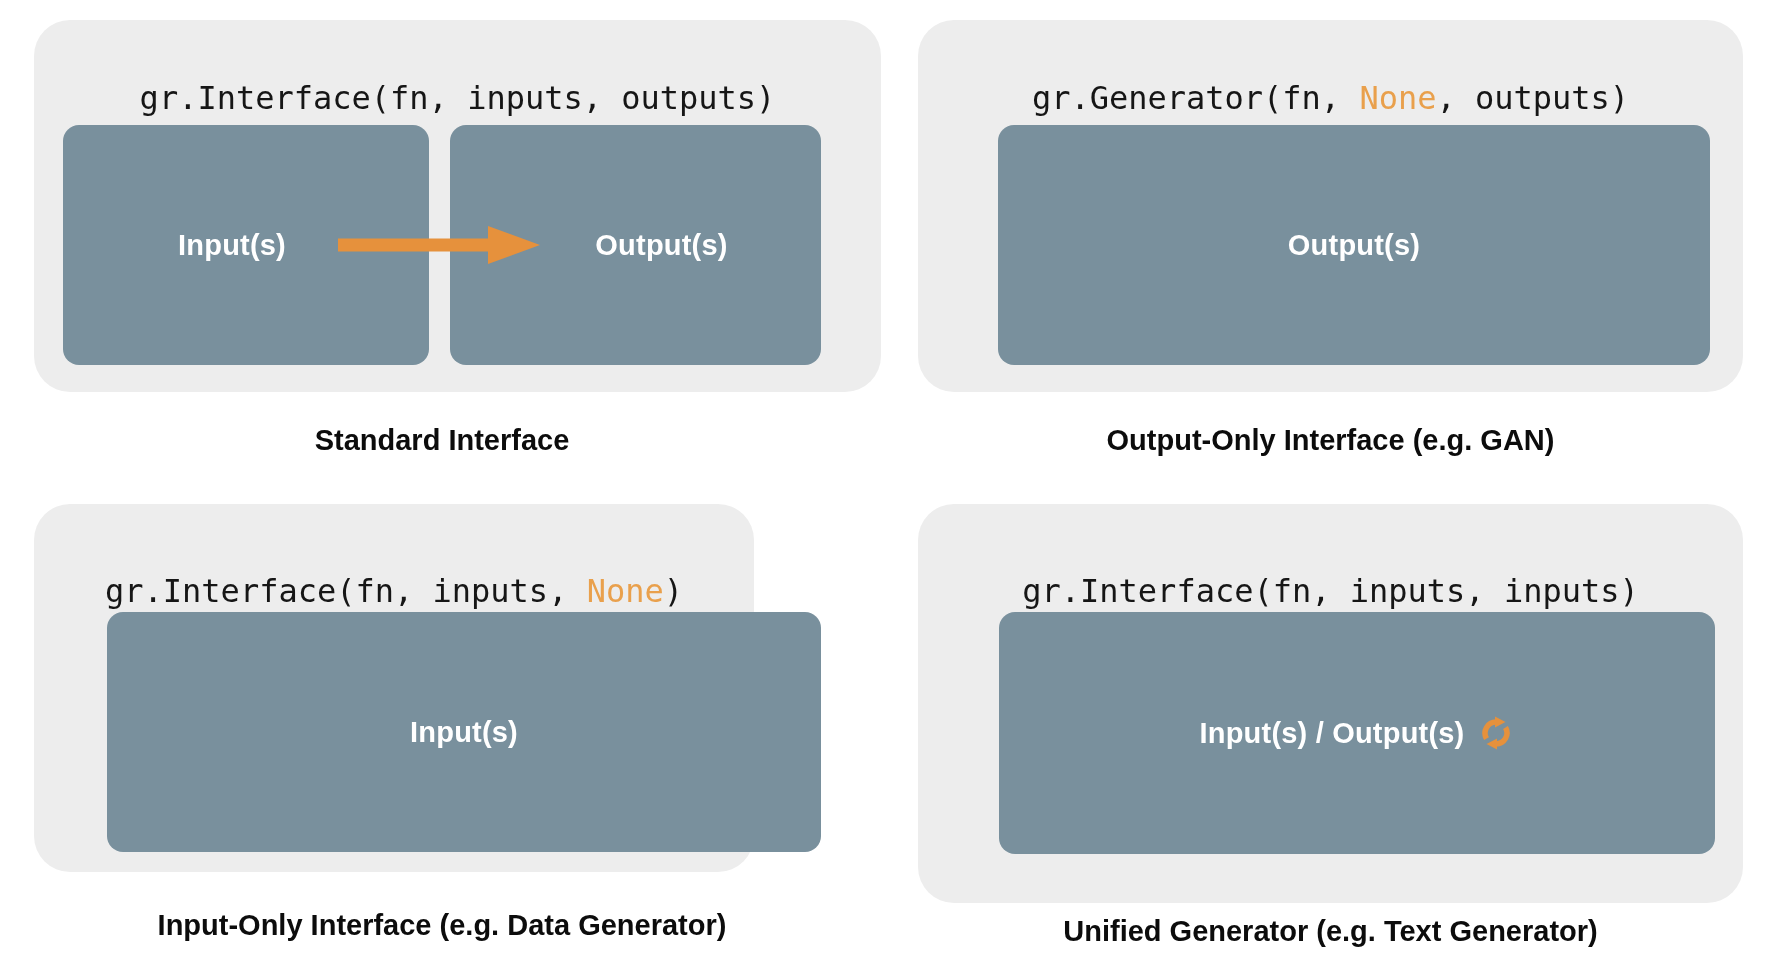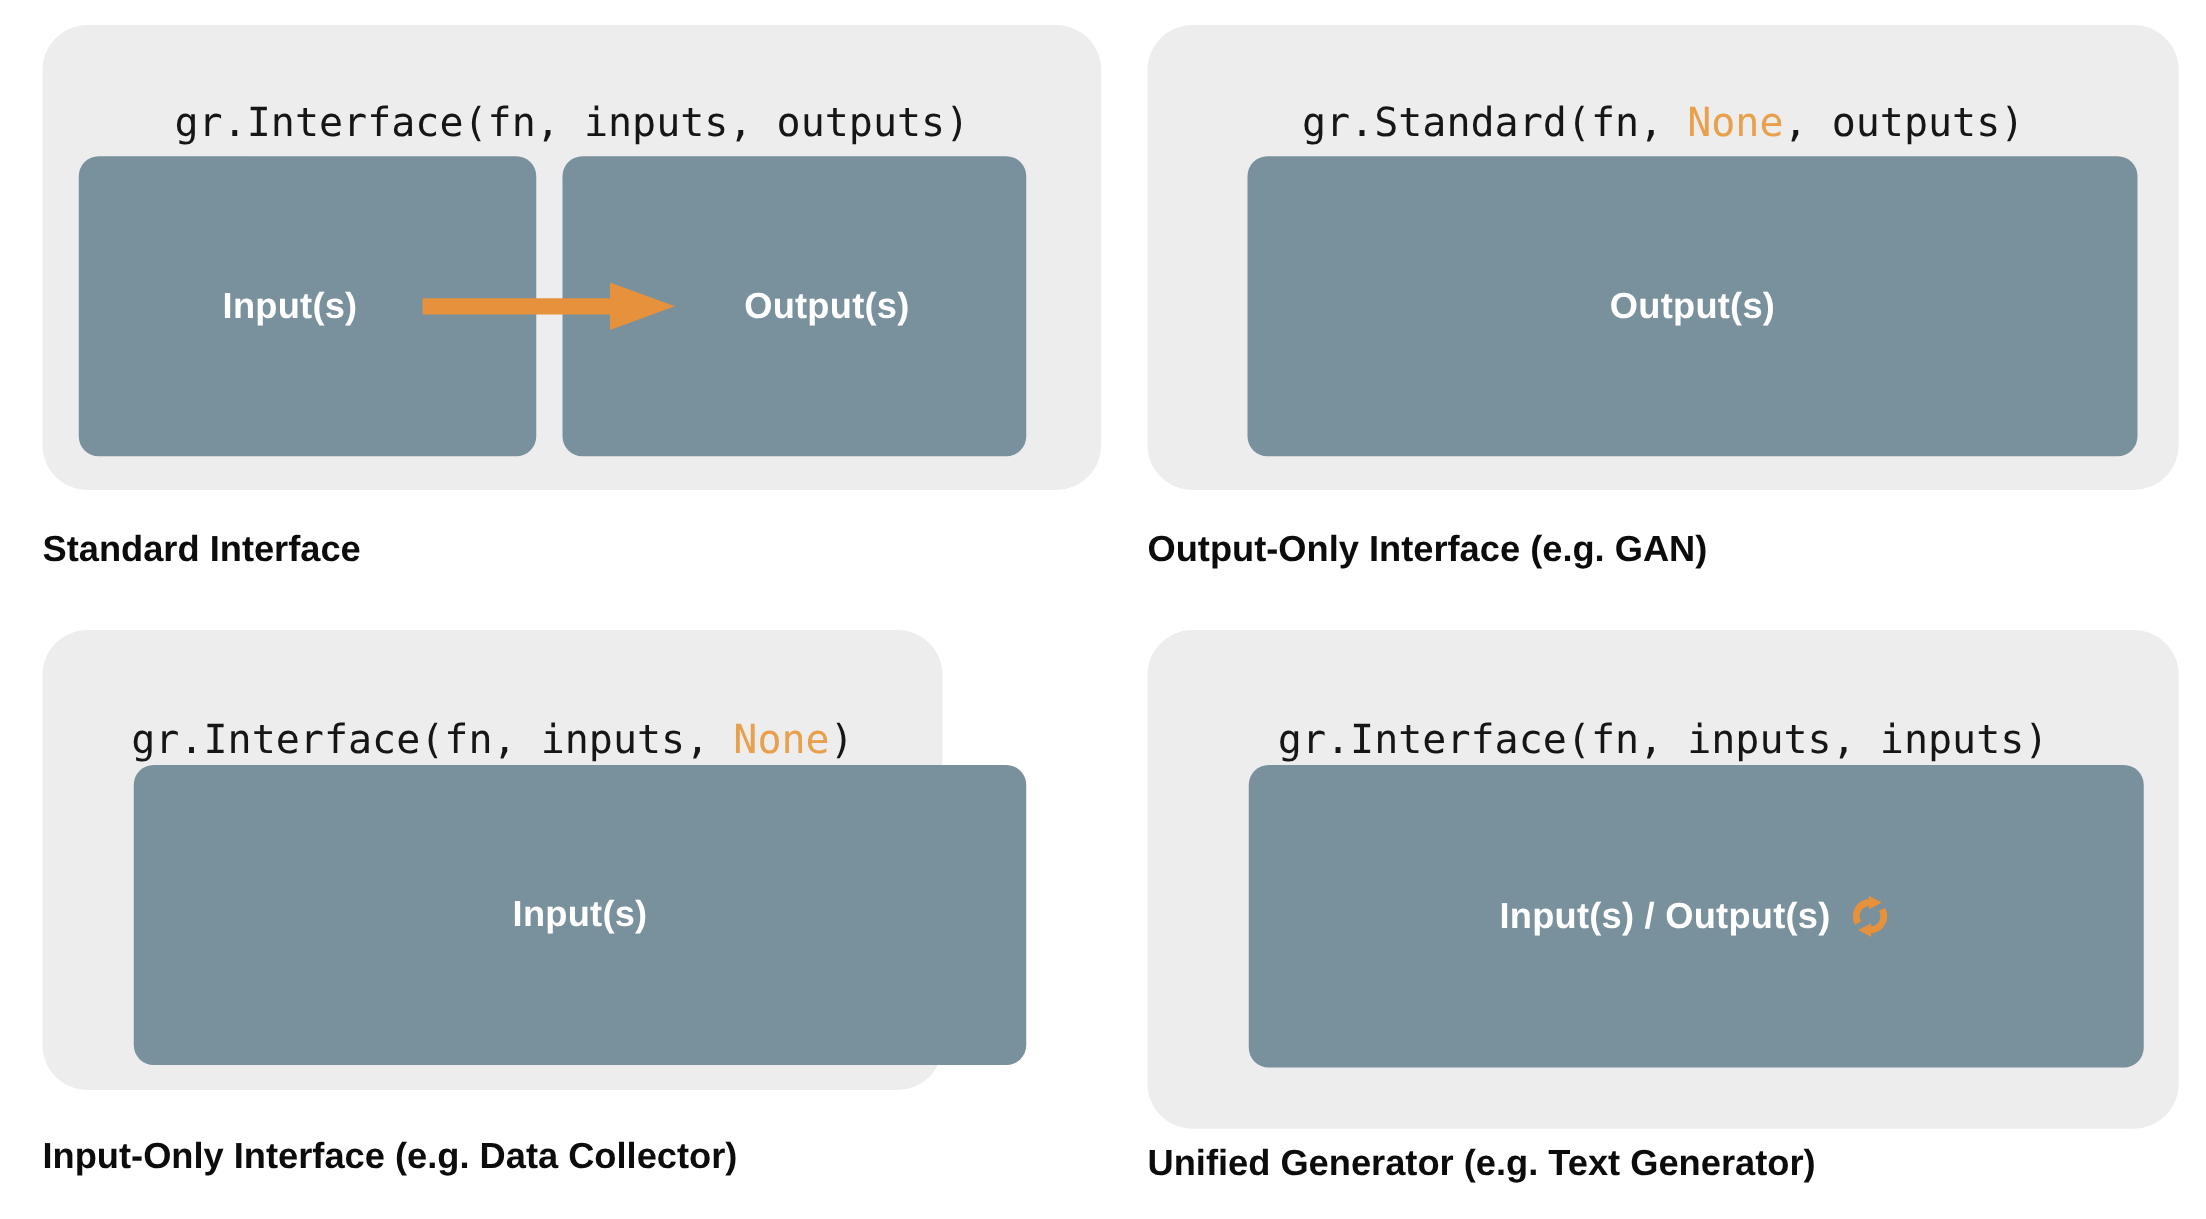--- a/index.html
+++ b/index.html
@@ -38,20 +38,21 @@
   }
   .box-label {
     color: #ffffff;
     font-size: 29px;
     font-weight: 700;
     letter-spacing: 0.2px;
     white-space: nowrap;
   }
   .caption {
     position: absolute;
+    text-align: center;
     font-size: 29px;
     font-weight: 700;
     color: #0c0c0c;
     white-space: nowrap;
   }
   .arrow-svg { position: absolute; }
   .sync-svg { margin-left: 14px; flex: 0 0 auto; }
   .shift-left  { transform: translateX(-14px); }
   .shift-right { transform: translateX(26px); }
 </style>
@@ -72,36 +73,36 @@
     </div>
 
     <svg class="arrow-svg" style="left:302px; top:203px;" width="204" height="44" viewBox="0 0 204 44">
       <line x1="2" y1="22" x2="158" y2="22" stroke="#e6913c" stroke-width="13"></line>
       <polygon points="152,3 204,22 152,41" fill="#e6913c"></polygon>
     </svg>
   </div>
   <div class="caption" style="left:34px; top:424px; width:816px;">Standard Interface</div>
 
   <div class="panel" style="left:918px; top:20px; width:825px; height:372px;">
-    <div class="code" style="top:57px;"><span>gr.Standard(fn, </span><span class="tok-none">None</span><span>, outputs)</span></div>
+    <div class="code" style="top:57px;"><span>gr.Generator(fn, </span><span class="tok-none">None</span><span>, outputs)</span></div>
 
     <div class="box" style="left:80px; top:105px; width:712px; height:240px;">
       <span class="box-label">Output(s)</span>
     </div>
   </div>
   <div class="caption" style="left:918px; top:424px; width:825px;">Output-Only Interface (e.g. GAN)</div>
 
   <div class="panel" style="left:34px; top:504px; width:720px; height:368px;">
     <div class="code" style="top:66px;"><span>gr.Interface(fn, inputs, </span><span class="tok-none">None</span><span>)</span></div>
 
     <div class="box" style="left:73px; top:108px; width:714px; height:240px;">
       <span class="box-label">Input(s)</span>
     </div>
   </div>
-  <div class="caption" style="left:34px; top:909px; width:816px;">Input-Only Interface (e.g. Data Collector)</div>
+  <div class="caption" style="left:34px; top:909px; width:816px;">Input-Only Interface (e.g. Data Generator)</div>
 
   <div class="panel" style="left:918px; top:504px; width:825px; height:399px;">
     <div class="code" style="top:66px;"><span>gr.Interface(fn, inputs, inputs)</span></div>
 
     <div class="box" style="left:81px; top:108px; width:716px; height:242px;">
       <span class="box-label">Input(s) / Output(s)</span>
       <svg class="sync-svg" width="36" height="40" viewBox="0 0 36 40">
         <path d="M 8.5 25.5 A 11 11 0 0 1 18 9" fill="none" stroke="#e6913c" stroke-width="5.5"></path>
         <polygon points="17,3.5 27.5,9 17,14.5" fill="#e6913c"></polygon>
         <path d="M 27.5 14.5 A 11 11 0 0 1 18 31" fill="none" stroke="#e6913c" stroke-width="5.5"></path>

